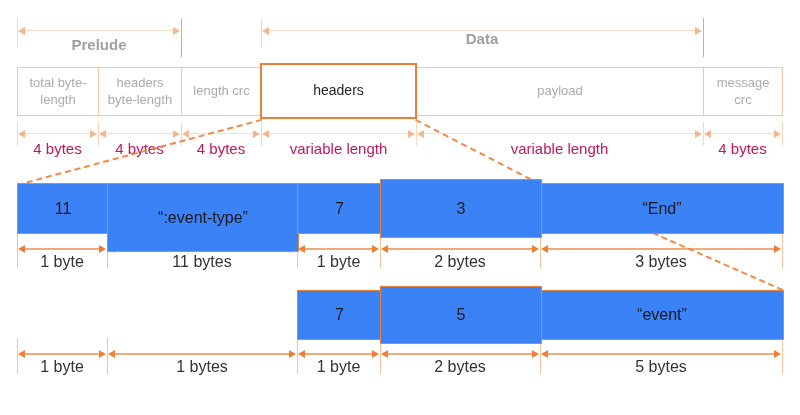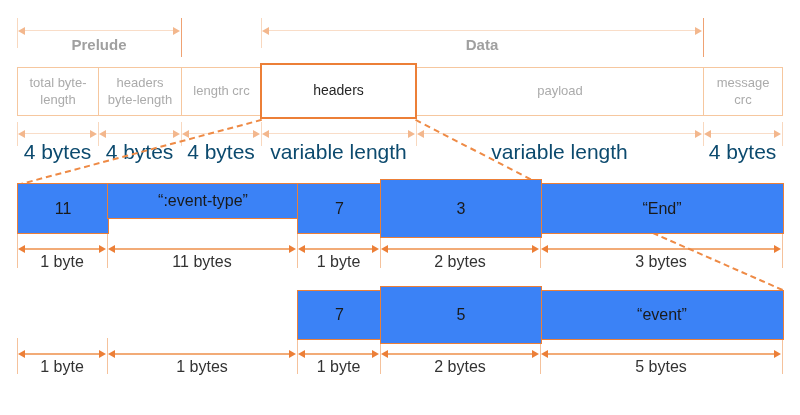--- a/index.html
+++ b/index.html
@@ -18,21 +18,21 @@
   }
   .cell{
     position:absolute;box-sizing:border-box;border:1.5px solid #ec7f37;background:#3b82f6;
     display:flex;align-items:center;justify-content:center;text-align:center;
     color:#1a1a1a;font-size:16px;z-index:1;
   }
   .cell.tall{z-index:2;}
   
   .section-label{position:absolute;text-align:center;font-weight:bold;font-size:15px;color:#a0a0a0;}
   .size-label{position:absolute;text-align:center;}
-  .size-label.muted{color:#0c4a6e;font-size:21px;}
+  .size-label.muted{color:#be185d;font-size:15px;}
   .size-label.dark{color:#333333;font-size:16px;}
   
   .tick{position:absolute;width:1px;}
   .tick.t-faint{background:#f8d8bf;}
   .tick.t-mid{background:#efa273;}
   .tick.t-light{background:#f5c29c;}
   .shaft{position:absolute;}
   .shaft.faint{background:#f9ddc8;height:1px;}
   .shaft.strong{background:#f2ab77;height:1.5px;}
   .ah{position:absolute;width:0;height:0;border-top:4px solid transparent;border-bottom:4px solid transparent;}
@@ -41,21 +41,21 @@
   .ah.faint{color:#f3b78d;}
   .ah.strong{color:#ec7f37;}
   .dash{position:absolute;border-top:2px dashed #ee8a45;transform-origin:0 0;height:0;}
 </style>
 </head>
 <body>
 
 <div id="cv">
 
   <div class="section-label" style="left:17px;top:36px;width:164px">Prelude</div>
-  <div class="section-label" style="left:261px;top:36px;width:442px">Data</div>
+  <div class="section-label" style="left:261px;top:30px;width:442px">Data</div>
 
   <div class="frame-box" style="left:17px;top:67px;width:82px;height:49px">
     <span>total byte-length</span>
   </div>
   <div class="frame-box" style="left:98px;top:67px;width:84px;height:49px">
     <span>headers byte-length</span>
   </div>
   <div class="frame-box" style="left:181px;top:67px;width:81px;height:49px">
     <span>length crc</span>
   </div>
@@ -72,21 +72,21 @@
   <div class="size-label muted" style="left:17px;top:140px;width:81px">4 bytes</div>
   <div class="size-label muted" style="left:98px;top:140px;width:83px">4 bytes</div>
   <div class="size-label muted" style="left:181px;top:140px;width:80px">4 bytes</div>
   <div class="size-label muted" style="left:261px;top:140px;width:155px">variable length</div>
   <div class="size-label muted" style="left:416px;top:140px;width:287px">variable length</div>
   <div class="size-label muted" style="left:703px;top:140px;width:79px">4 bytes</div>
 
   <div class="cell" style="left:17px;top:183px;width:92px;height:51px">
     <span>11</span>
   </div>
-  <div class="cell" style="left:107px;top:183px;width:192px;height:36px">
+  <div class="cell" style="left:107px;top:183px;width:192px;height:69px">
     <span>“:event-type”</span>
   </div>
   <div class="cell" style="left:297px;top:183px;width:85px;height:51px">
     <span>7</span>
   </div>
   <div class="cell tall" style="left:380px;top:179px;width:162px;height:59px">
     <span>3</span>
   </div>
   <div class="cell" style="left:540px;top:183px;width:244px;height:51px">
     <span>“End”</span>

